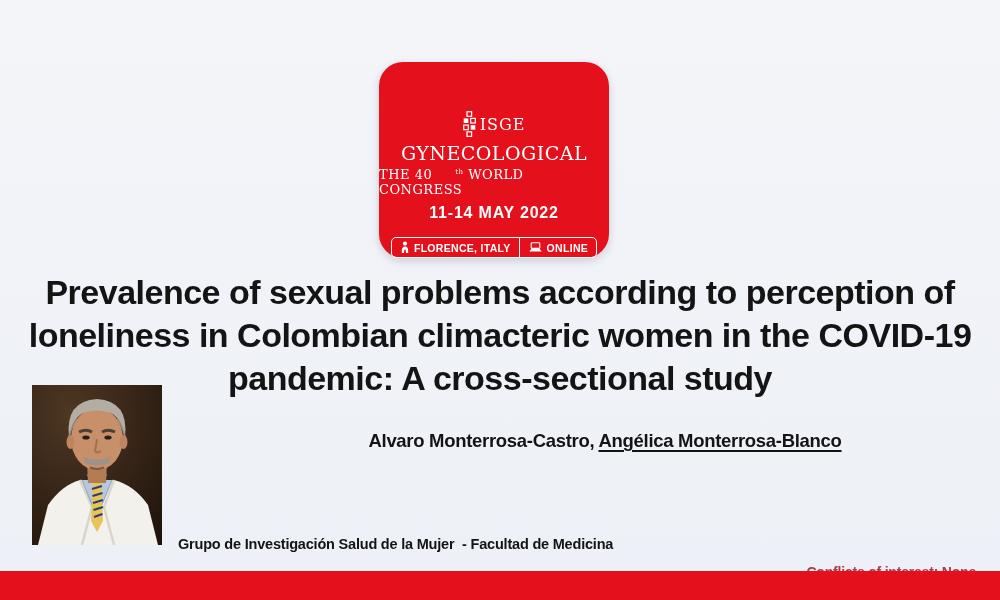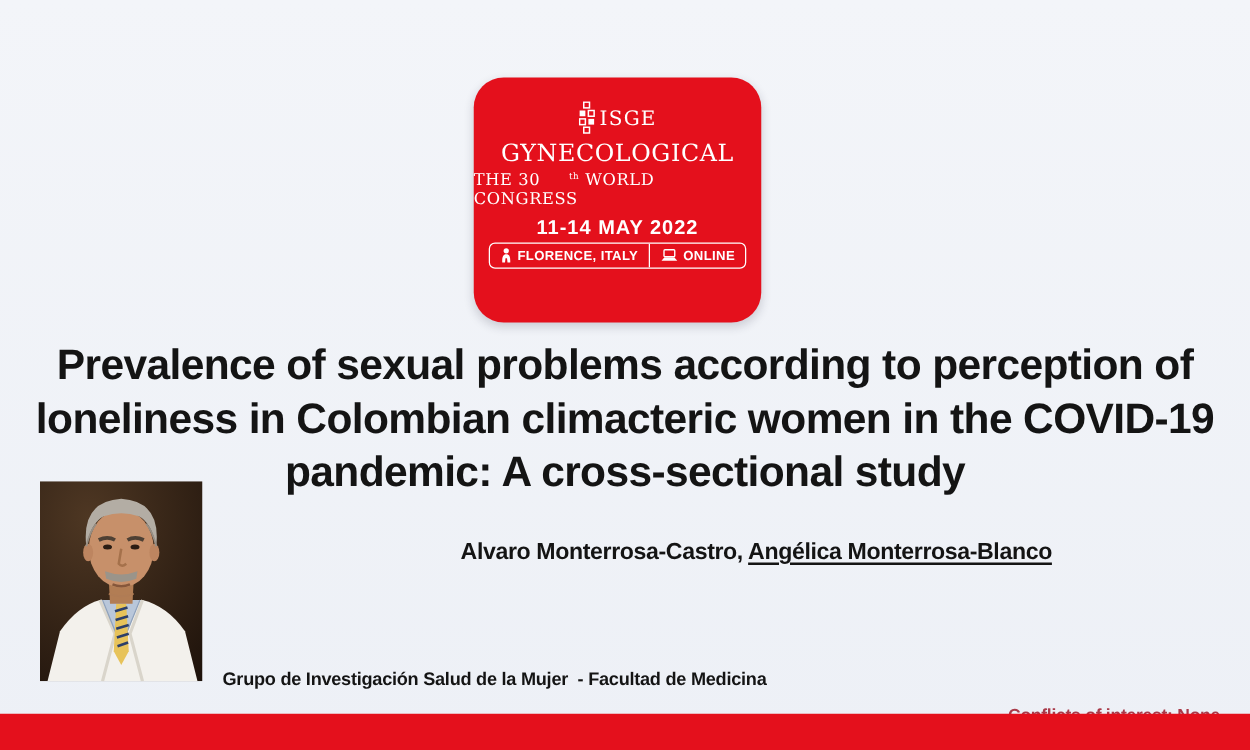--- a/index.html
+++ b/index.html
@@ -13,30 +13,31 @@
     background:linear-gradient(180deg,#f3f5f9 0%,#edf0f6 100%);
   }
 
   
   .logo-card{
     position:absolute;left:379px;top:62px;width:230px;height:196px;
     background:#e4101c;border-radius:24px;
     box-shadow:0 3px 8px rgba(40,40,60,.18);
     display:flex;flex-direction:column;align-items:center;
     color:#fff;
+    justify-content:flex-end;
   }
   .isge-row{margin-top:18px;display:flex;align-items:center;gap:4px;height:28px;}
   .isge-text{font-family:"DejaVu Serif",serif;font-size:16px;letter-spacing:1px;}
   .wordmark1{font-family:"DejaVu Serif",serif;font-size:19px;letter-spacing:.5px;margin-top:4px;}
   .wordmark2{font-family:"DejaVu Serif",serif;font-size:22px;letter-spacing:.5px;margin-top:1px;}
   .congress-sub{font-family:"DejaVu Serif",serif;font-size:13px;letter-spacing:.5px;margin-top:3px;}
   .congress-sub sup{font-size:7px;padding-left:23px;}
   .dates{font-weight:bold;font-size:16px;letter-spacing:.8px;margin-top:7px;}
   .venue-box{
-    margin-top:2px;display:flex;align-items:stretch;
+    margin-top:15px;display:flex;align-items:stretch;
     border:1.5px solid #fff;border-radius:5px;overflow:hidden;
   }
   .venue-cell{
     display:flex;align-items:center;gap:4px;
     padding:3px 8px;font-size:10.5px;font-weight:bold;letter-spacing:.3px;
   }
   .venue-cell.online{border-left:1.5px solid #fff;}
 
   
   .talk-title{
@@ -83,21 +84,21 @@
         <rect x="4" y="0.7" width="4.6" height="4.6" fill="none" stroke="#fff" stroke-width="1.2"></rect>
         <rect x="0.7" y="7.4" width="4.6" height="4.6" fill="#fff"></rect>
         <rect x="7.7" y="7.4" width="4.6" height="4.6" fill="none" stroke="#fff" stroke-width="1.2"></rect>
         <rect x="0.7" y="14.1" width="4.6" height="4.6" fill="none" stroke="#fff" stroke-width="1.2"></rect>
         <rect x="7.7" y="14.1" width="4.6" height="4.6" fill="#fff"></rect>
         <rect x="4" y="20.8" width="4.6" height="4.6" fill="none" stroke="#fff" stroke-width="1.2"></rect>
       </svg>
       <span class="isge-text">ISGE</span>
     </div>
     <div class="wordmark1">GYNECOLOGICAL</div>
-    <div class="congress-sub"><span>THE 30</span><sup>th</sup><span> WORLD CONGRESS</span></div>
+    <div class="congress-sub"><span>THE 40</span><sup>th</sup><span> WORLD CONGRESS</span></div>
     <div class="dates">11-14 MAY 2022</div>
     <div class="venue-box">
       <div class="venue-cell">
         <svg width="10" height="13" viewBox="0 0 10 13">
           <circle cx="5" cy="2.6" r="2.1" fill="#fff"></circle>
           <path d="M5 5.4 C2.4 5.4 1.6 7.6 1.8 12 L4 12 L4.4 8.5 L5.6 8.5 L6 12 L8.2 12 C8.4 7.6 7.6 5.4 5 5.4 Z" fill="#fff"></path>
         </svg>
         <span>FLORENCE, ITALY</span>
       </div>
       <div class="venue-cell online">

